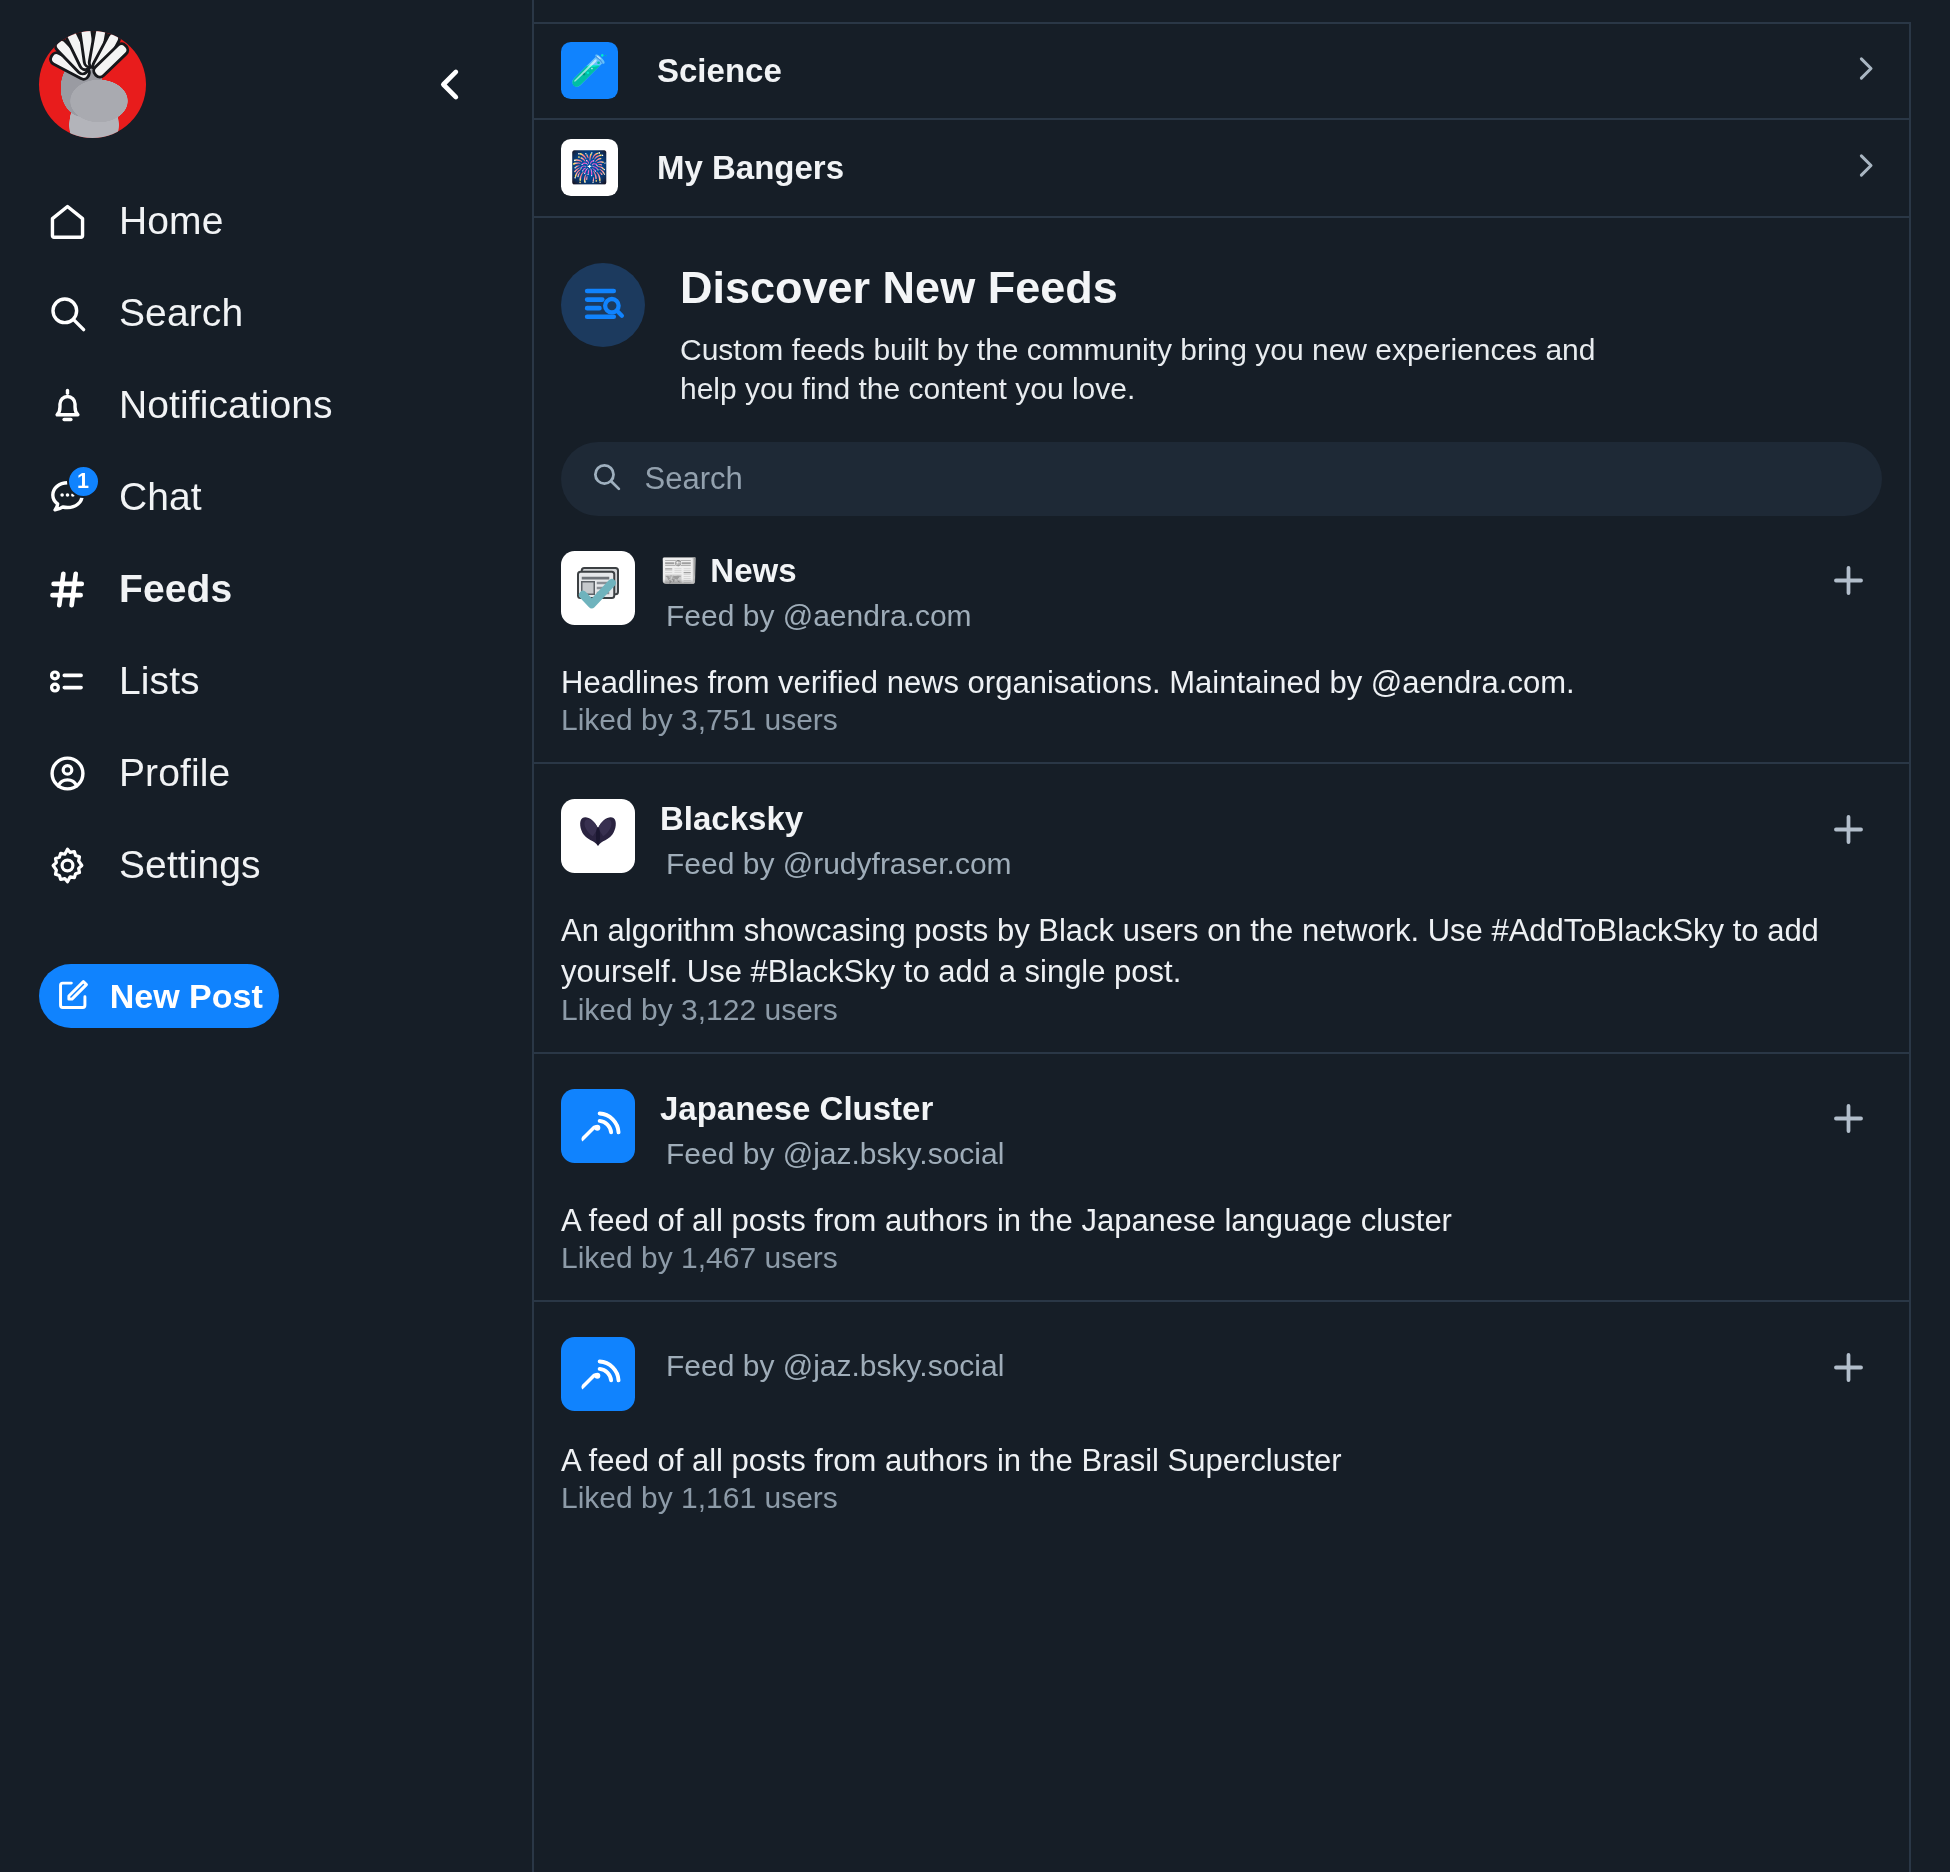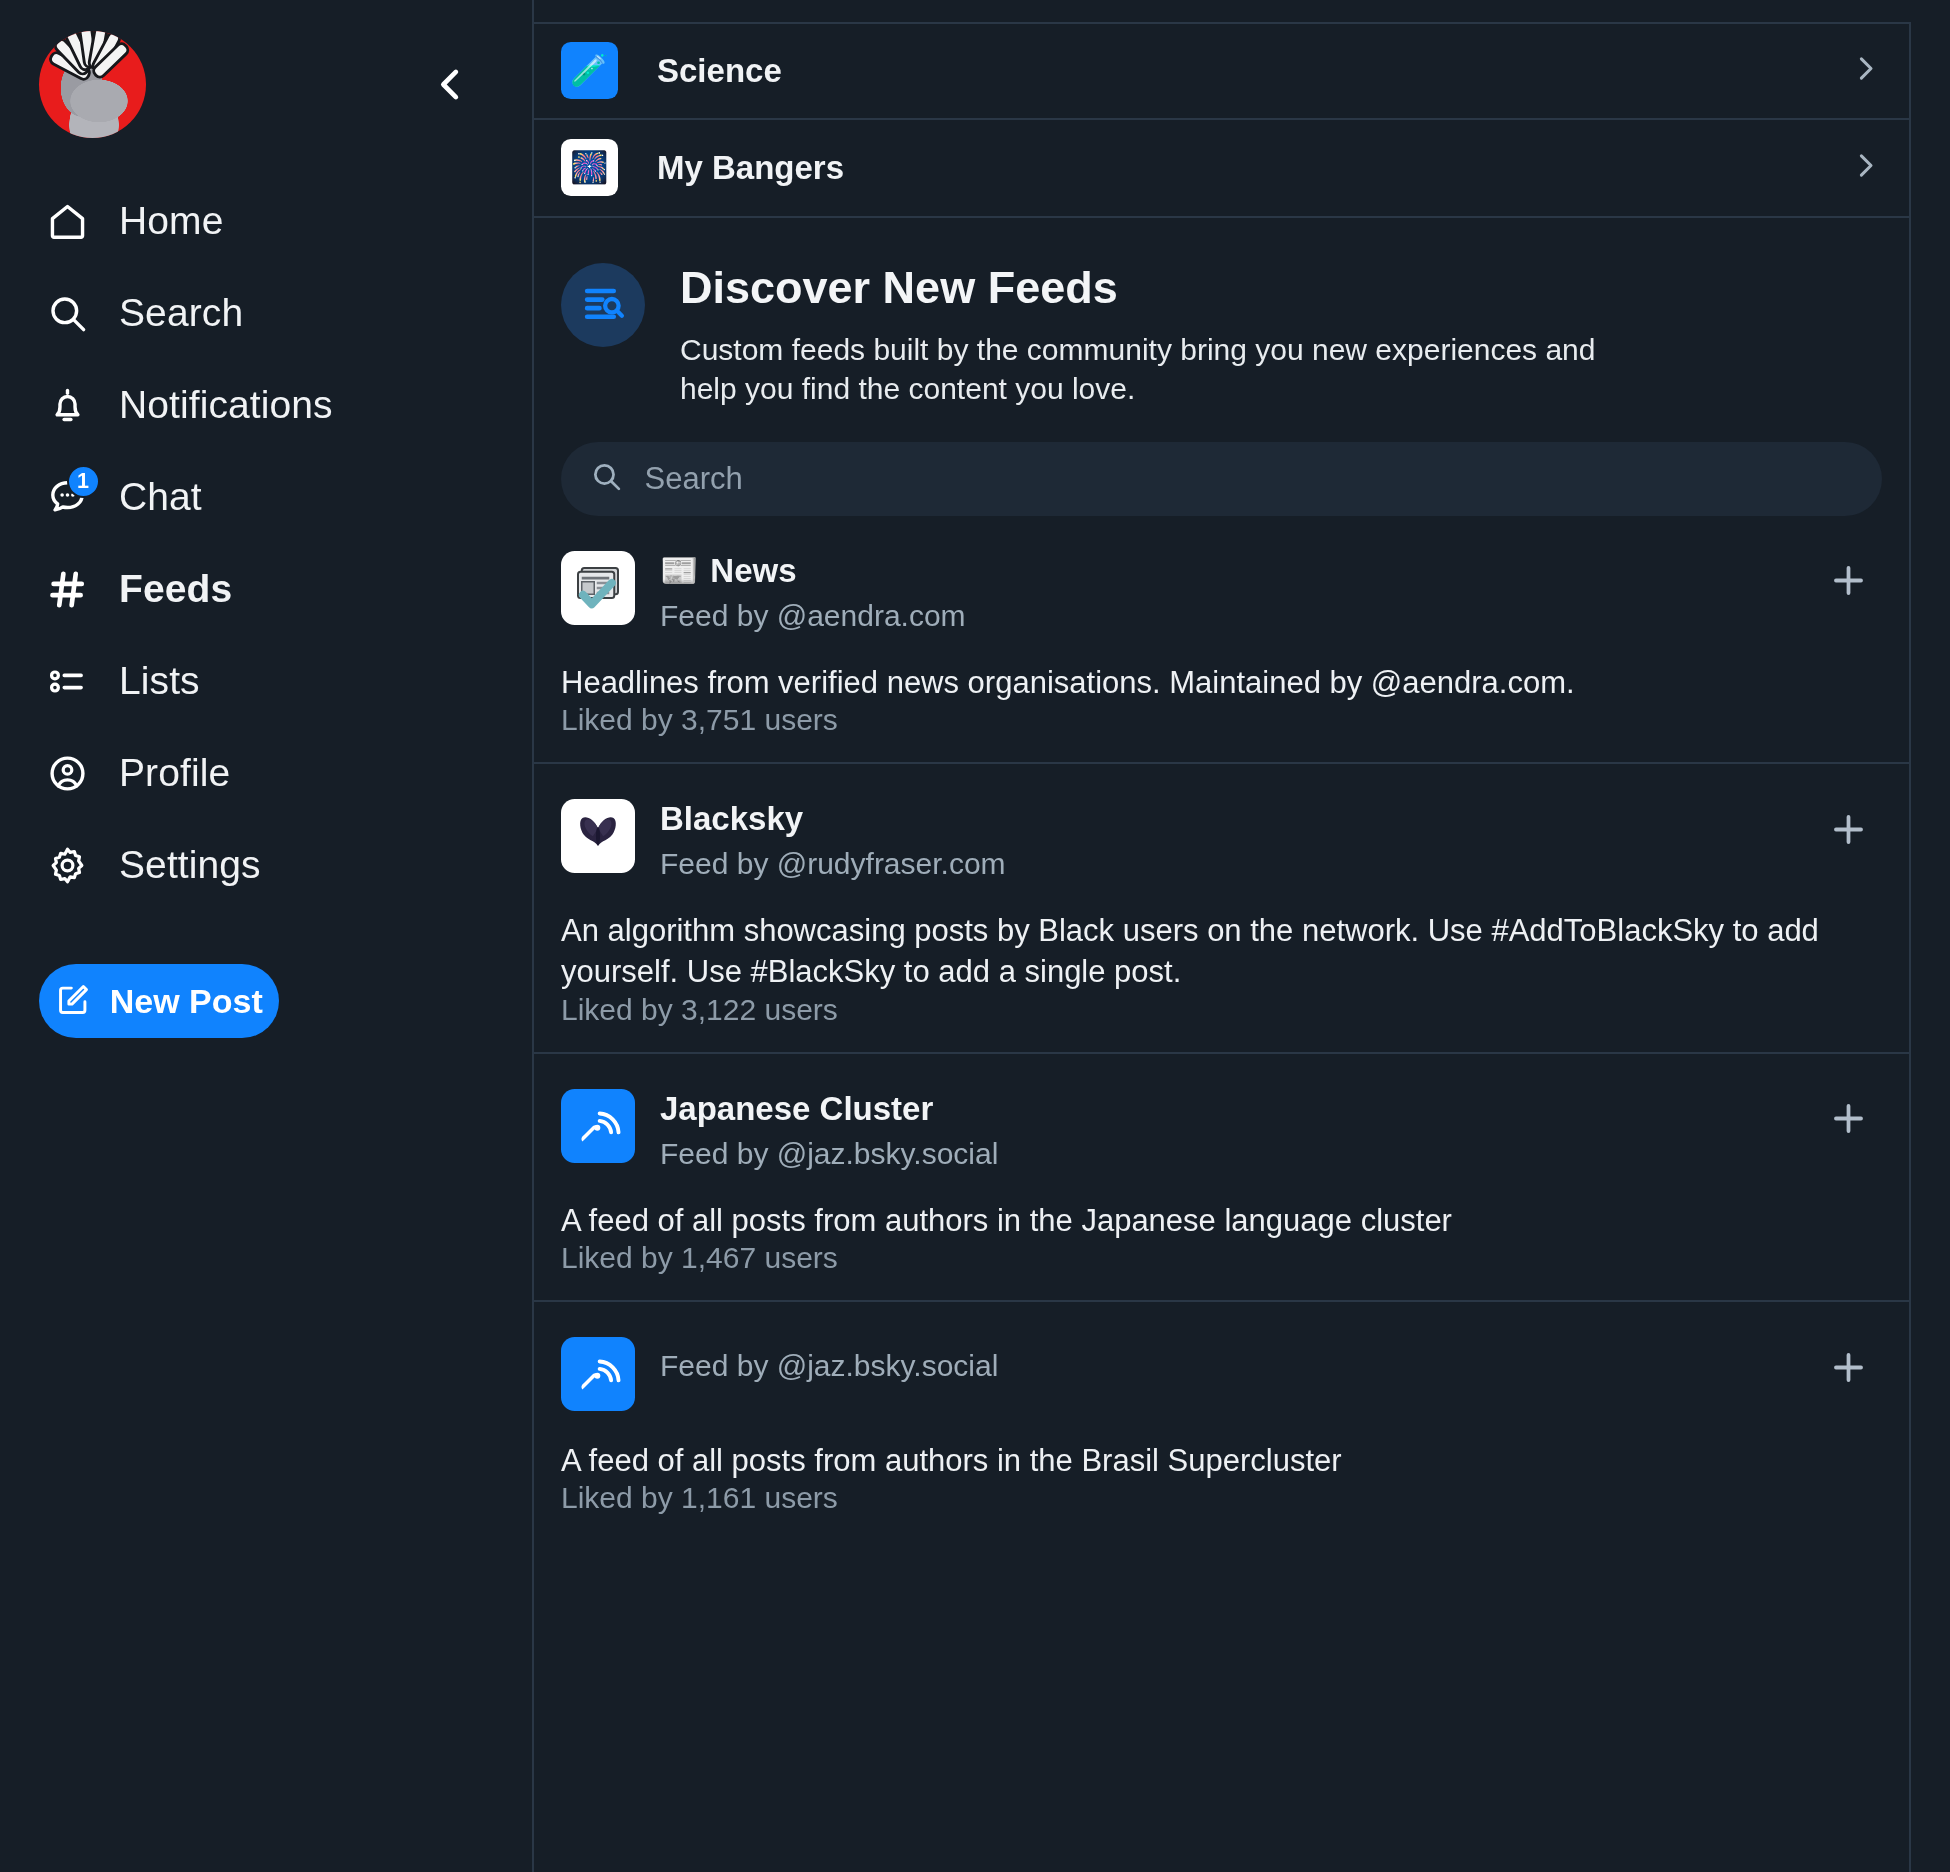--- a/index.html
+++ b/index.html
@@ -81,21 +81,21 @@
     border-radius: 16.6px;
     background: #1083fe;
     color: #fff;
     font-size: 21.5px; font-weight: 700;
     display: flex; align-items: center; justify-content: center;
     padding: 0 7.8px;
     border: 2.9px solid #161e27;
   }
   .newpost {
     margin: 53px 0 17px 39px;
-    width: 240px; height: 74px;
+    width: 240px; height: 64px;
     background: #1083fe;
     border-radius: 43px;
     display: flex; align-items: center; justify-content: center;
     gap: 17.6px;
     cursor: pointer;
     border: none;
   }
   .newpost-label {
     color: #fff; font-size: 34px; font-weight: 700;
   }
@@ -194,21 +194,21 @@
   .fa-white { background: #ffffff; }
   .fa-blue  { background: #1083fe; }
   .feed-meta { flex: 1 1 auto; padding-top: 2px; }
   .feed-title {
     font-size: 33px; font-weight: 700; color: #f2f4f6;
     display: flex; align-items: center; gap: 11.7px;
     line-height: 1.1;
   }
   .feed-by {
     margin-top: 9.8px;
-    font-size: 30px; color: #9fadb9;
+    font-size: 30px; color: #9fadb9; margin-left: 6px;
   }
   .add-btn {
     width: 68px; height: 68px;
     display: flex; align-items: center; justify-content: center;
     flex: 0 0 68px;
     cursor: pointer;
     margin-top: -3.9px;
   }
   .feed-desc {
     margin-top: 29px;

